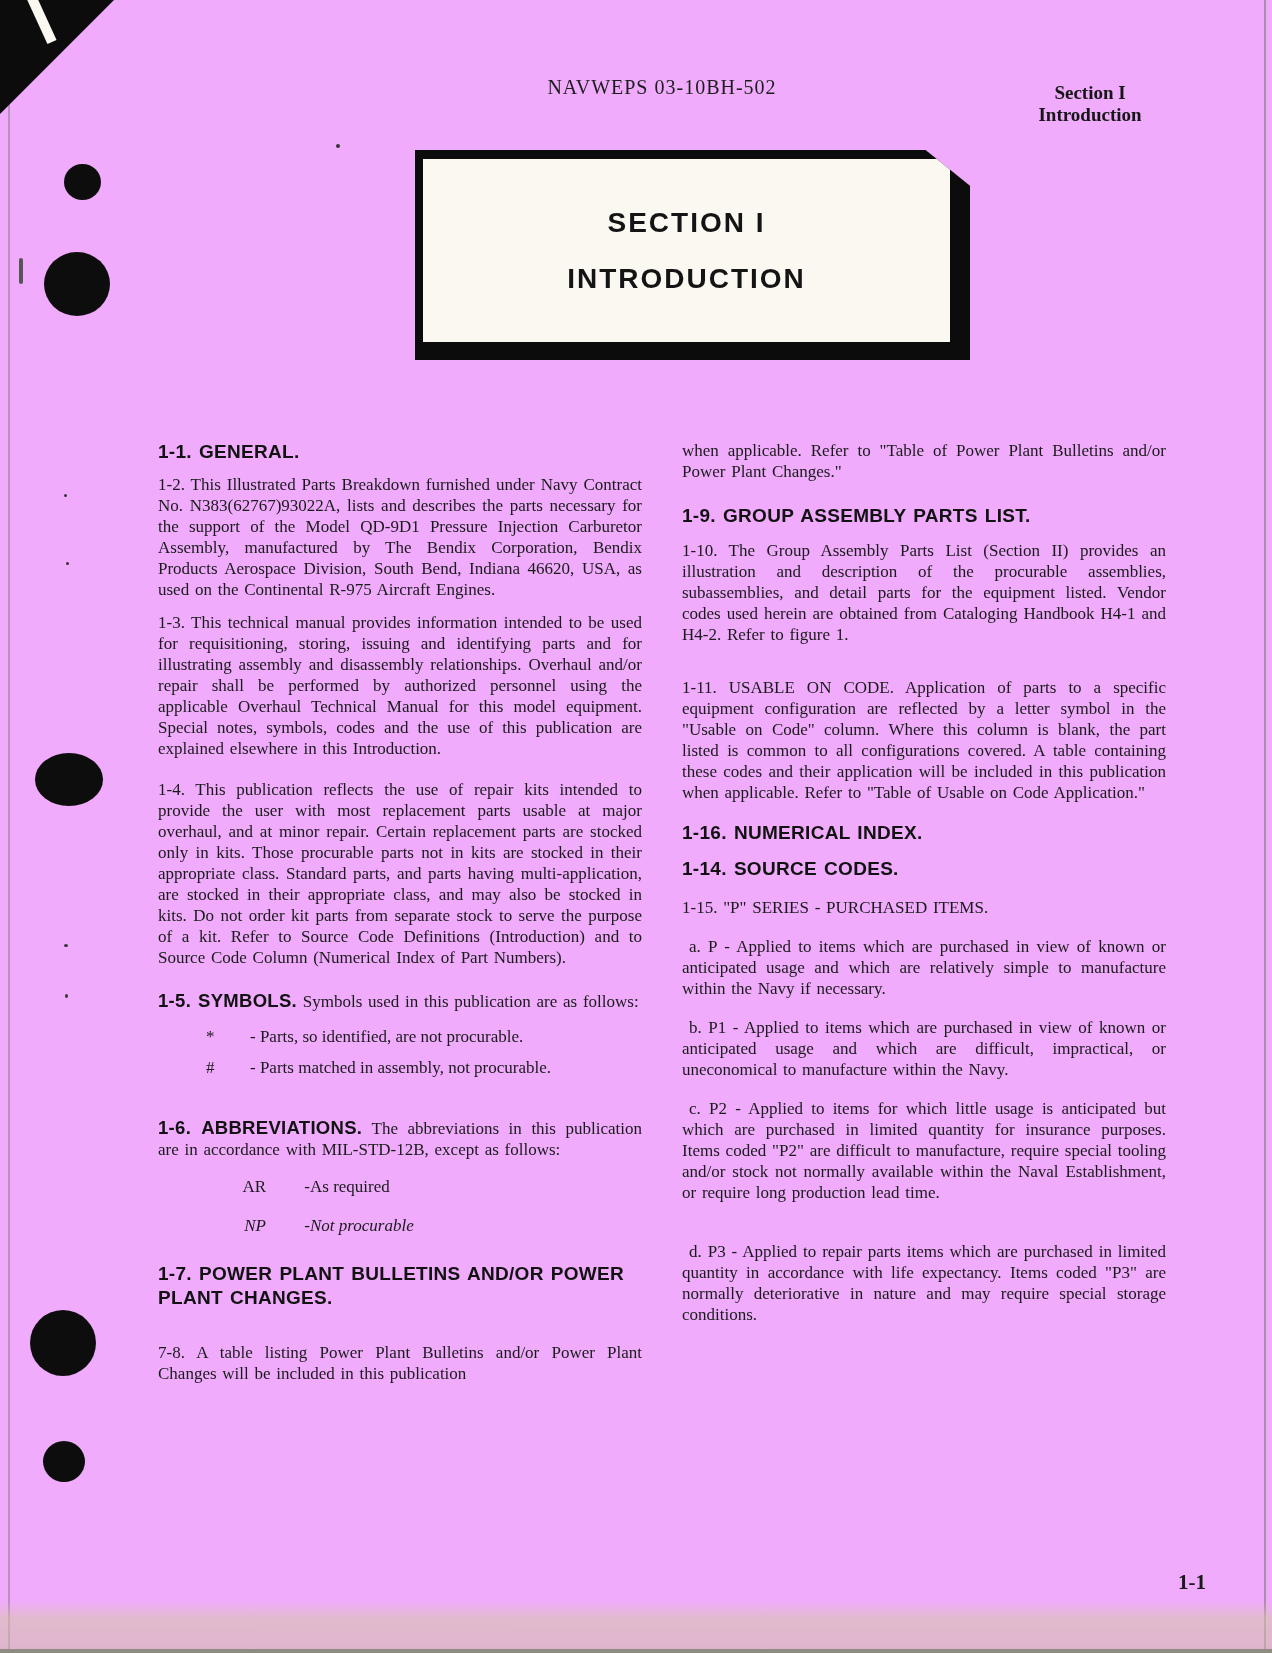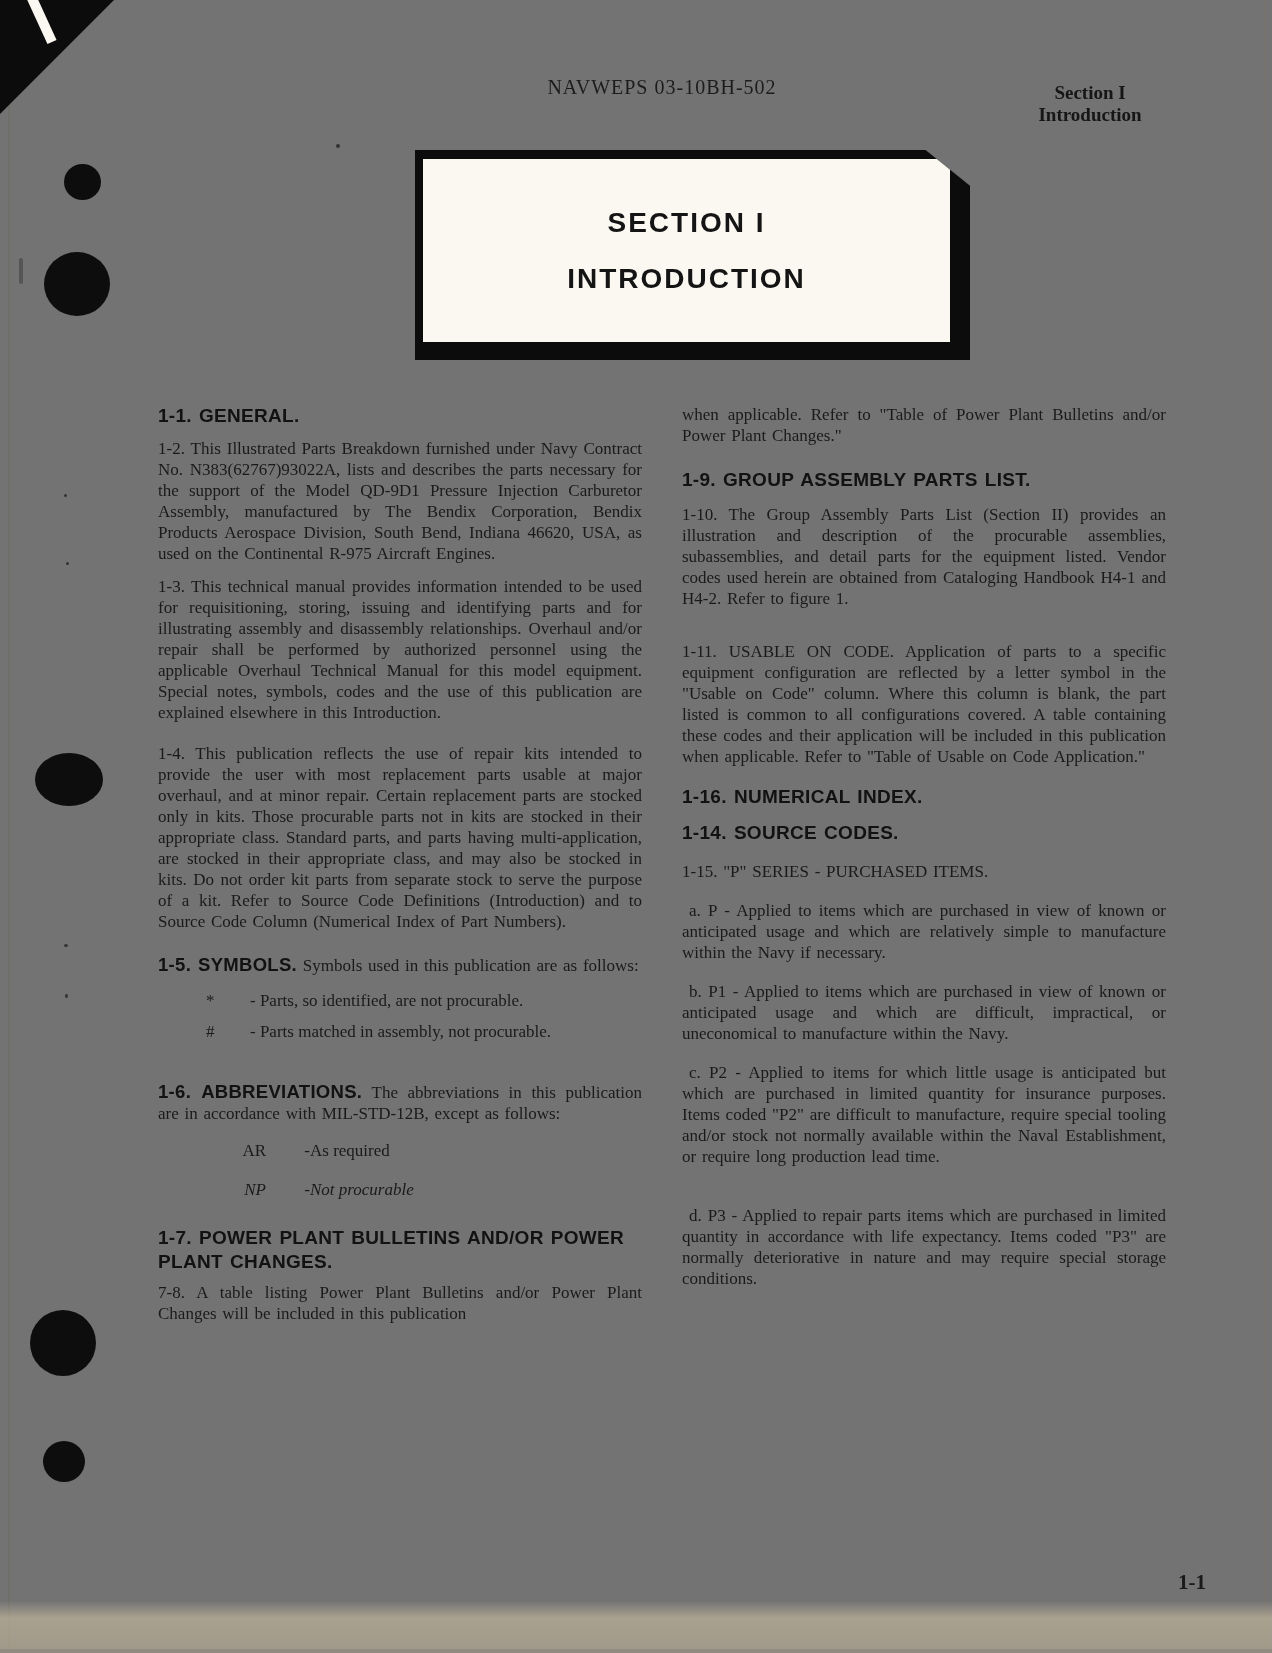--- a/index.html
+++ b/index.html
@@ -1,19 +1,19 @@
 <!DOCTYPE html>
 <html><head>
 <meta charset="utf-8">
 <style>
   html,body{margin:0;padding:0;background:#e8e6e0;}
   .page{
     position:relative;
     width:1272px;height:1653px;
-    background:#737373;
+    background:#f0abfc;
     overflow:hidden;
     font-family:"Liberation Serif", serif;
     color:#1a1a1a;
   }
   
   .edge-left{position:absolute;left:8px;top:0;width:2px;height:100%;background:rgba(110,105,95,.40);}
   .edge-right{position:absolute;left:1264px;top:0;width:2px;height:100%;background:rgba(120,115,105,.55);}
   .bottom-strip{
     position:absolute;left:0;bottom:4px;width:100%;height:48px;
     background:linear-gradient(to bottom, rgba(214,199,167,0) 0%, rgba(214,199,167,.55) 35%, rgba(205,191,160,.5) 100%);
@@ -45,21 +45,21 @@
     background:#fbf8f1;
     display:flex;flex-direction:column;align-items:center;justify-content:center;
   }
   .tbox-line{
     font-family:"Liberation Sans", sans-serif;font-weight:700;
     font-size:28px;letter-spacing:2px;color:#141414;line-height:1;
   }
   .tbox-line + .tbox-line{margin-top:28px;}
 
   
-  .col{position:absolute;top:404px;width:484px;font-size:17px;line-height:21px;text-align:justify;}
+  .col{position:absolute;top:440px;width:484px;font-size:17px;line-height:21px;text-align:justify;}
   .col-left{left:158px;}
   .col-right{left:682px;}
   .col p{margin:0;word-spacing:1.5px;}
   .heading{
     font-family:"Liberation Sans", sans-serif;font-weight:700;
     font-size:19px;line-height:24px;letter-spacing:.3px;color:#121212;
     text-align:left;word-spacing:normal;
   }
   .inline-label{
     font-family:"Liberation Sans", sans-serif;font-weight:700;
@@ -141,21 +141,21 @@
       <span class="abbr">AR</span>
       <span class="dash">-</span>
       <span>As required</span>
     </div>
     <div class="abbr-row" style="margin-bottom:26px;font-style:italic;">
       <span class="abbr">NP</span>
       <span class="dash">-</span>
       <span>Not procurable</span>
     </div>
 
-    <p class="heading" style="margin-bottom:8px;width:480px;">1-7. POWER PLANT BULLETINS AND/OR POWER PLANT CHANGES.</p>
+    <p class="heading" style="margin-bottom:32px;width:480px;">1-7. POWER PLANT BULLETINS AND/OR POWER PLANT CHANGES.</p>
     <p>7-8. A table listing Power Plant Bulletins and/or Power Plant Changes will be included in this publication</p>
   </div>
 
   <div class="col col-right">
     <p style="margin-bottom:22px;">when applicable. Refer to "Table of Power Plant Bulletins and/or Power Plant Changes."</p>
 
     <p class="heading" style="margin-bottom:12px;">1-9. GROUP ASSEMBLY PARTS LIST.</p>
     <p style="margin-bottom:32px;">1-10. The Group Assembly Parts List (Section II) provides an illustration and description of the procurable assemblies, subassemblies, and detail parts for the equipment listed. Vendor codes used herein are obtained from Cataloging Handbook H4-1 and H4-2. Refer to figure 1.</p>
 
     <p style="margin-bottom:18px;">1-11. USABLE ON CODE. Application of parts to a specific equipment configuration are reflected by a letter symbol in the "Usable on Code" column. Where this column is blank, the part listed is common to all configurations covered. A table containing these codes and their application will be included in this publication when applicable. Refer to "Table of Usable on Code Application."</p>

